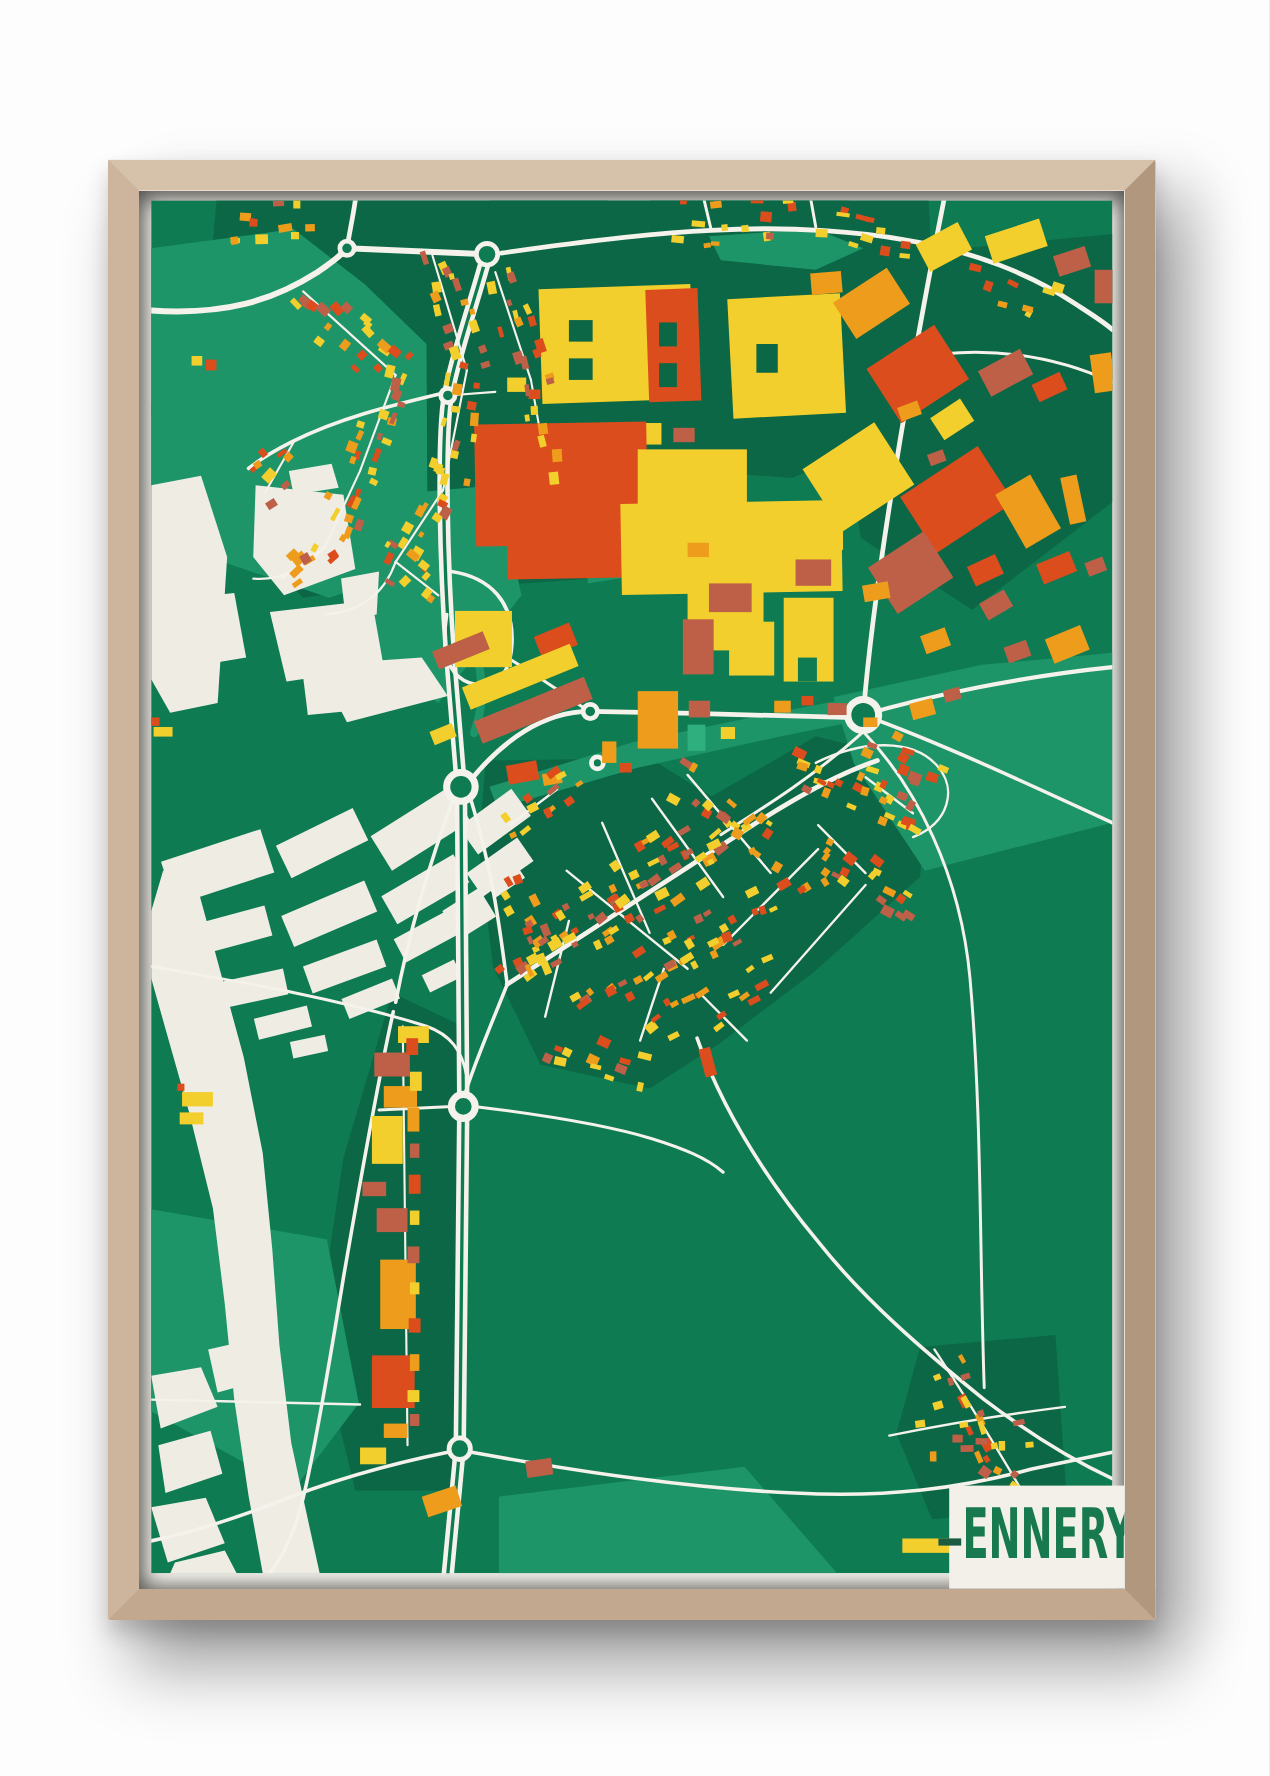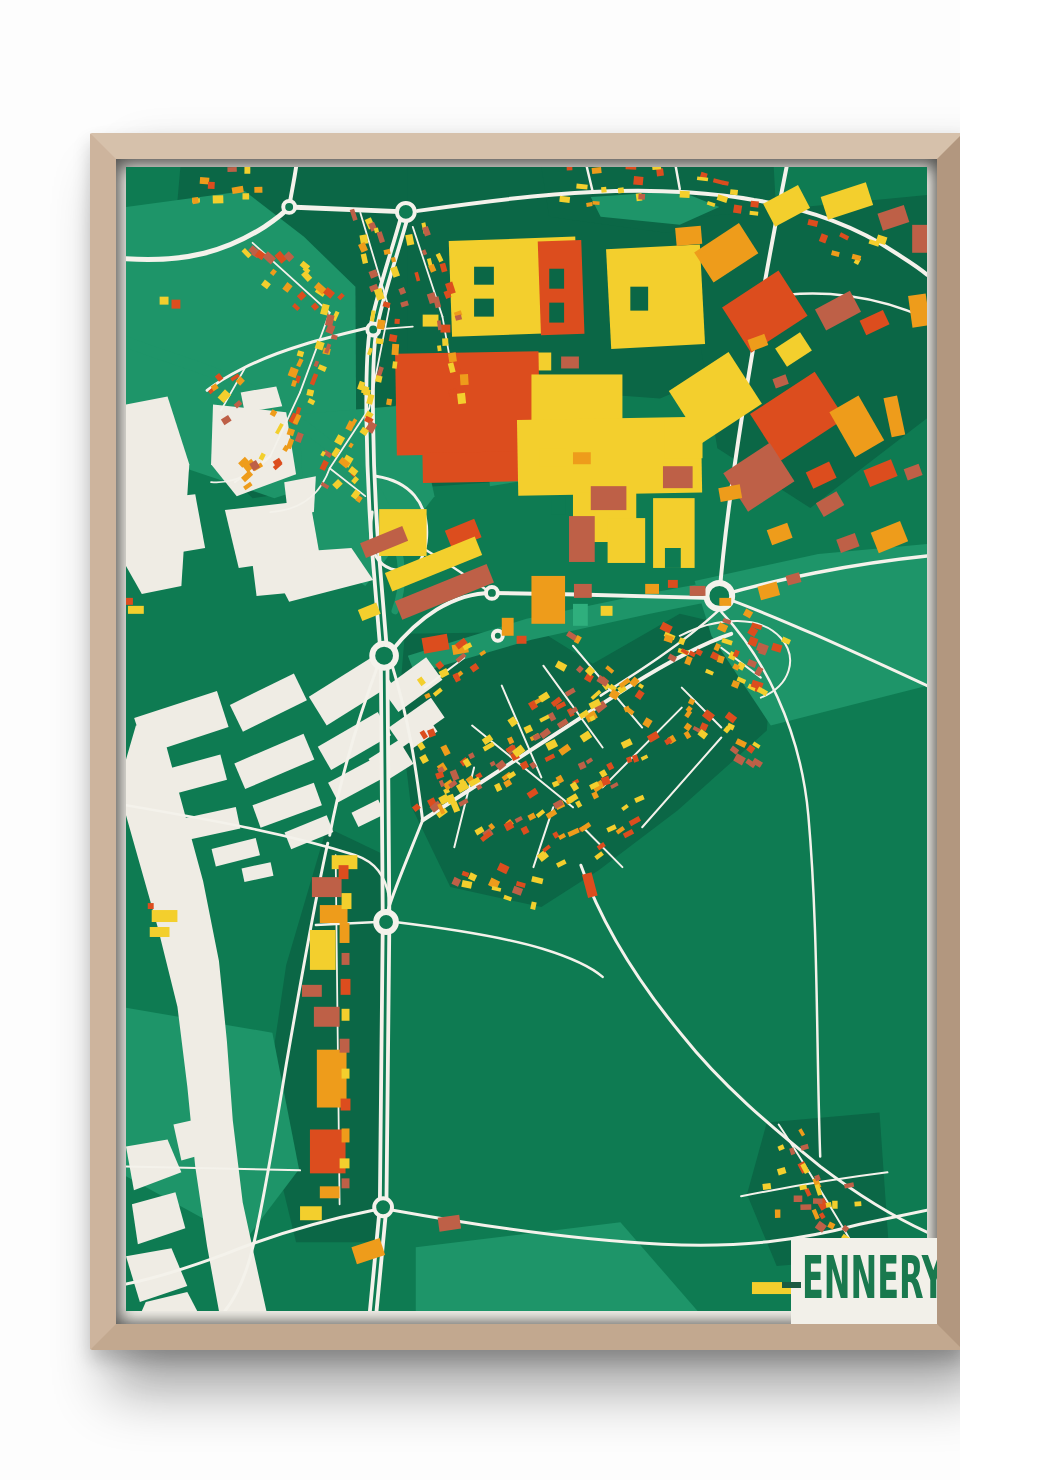--- a/index.html
+++ b/index.html
@@ -1,16 +1,16 @@
 <!DOCTYPE html>
 <html><head>
 <meta charset="utf-8">
 <style>
   html,body{margin:0;padding:0;background:#ffffff;}
-  .scene{position:relative;width:960px;height:1480px;background:#fdfdfd;overflow:hidden;
+  .scene{position:relative;width:1058px;height:1480px;background:#fdfdfd;overflow:hidden;
          font-family:"DejaVu Sans", sans-serif;}
   .frame{position:absolute;left:90px;top:133px;width:873px;height:1217px;box-sizing:border-box;
          border-top:26px solid #d6c1ab;border-right:26px solid #b2977f;
          border-bottom:26px solid #c2a88f;border-left:26px solid #cdb49d;
          border-radius:2px;
          box-shadow:18px 44px 55px rgba(0,0,0,.30), 40px 14px 45px rgba(0,0,0,.12),
                     0 10px 18px rgba(0,0,0,.18);}
   .poster{position:absolute;inset:0;background:#F2F0E9;overflow:hidden;
           box-shadow:inset 0 10px 16px rgba(0,0,0,.42), inset 10px 0 14px rgba(0,0,0,.22),
                      inset -7px 0 12px rgba(0,0,0,.20), inset 0 -7px 12px rgba(0,0,0,.22);}

